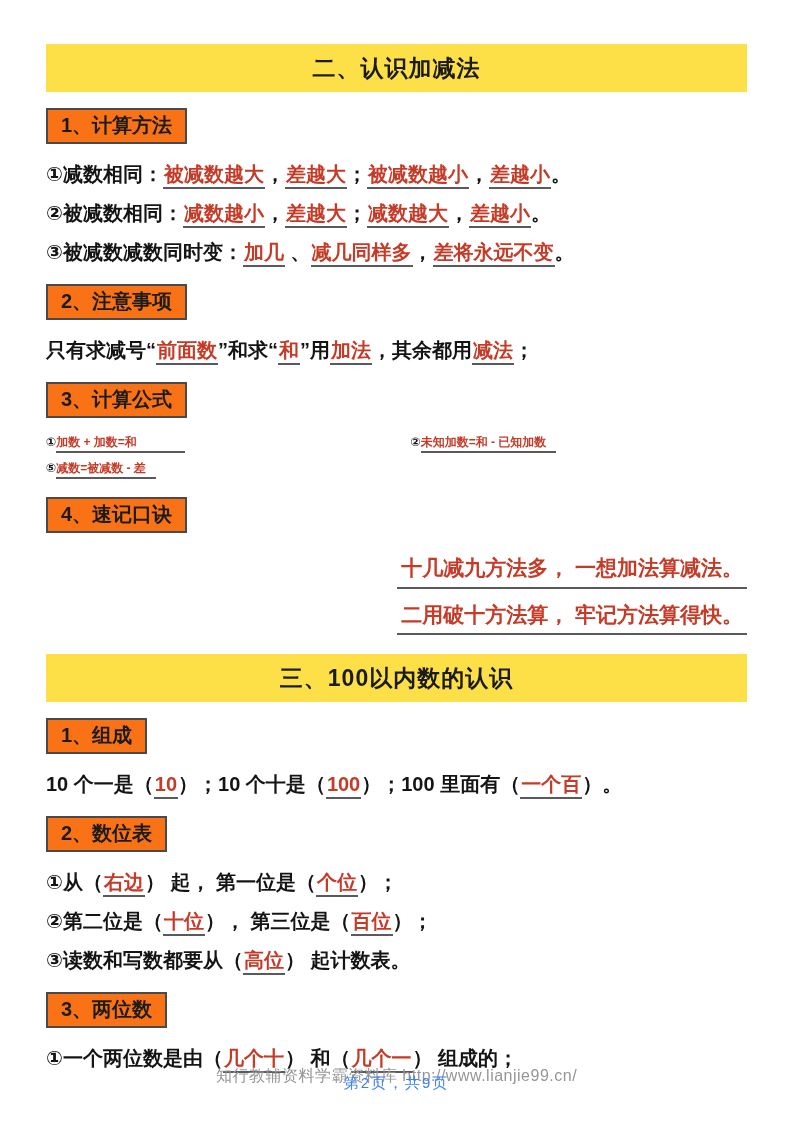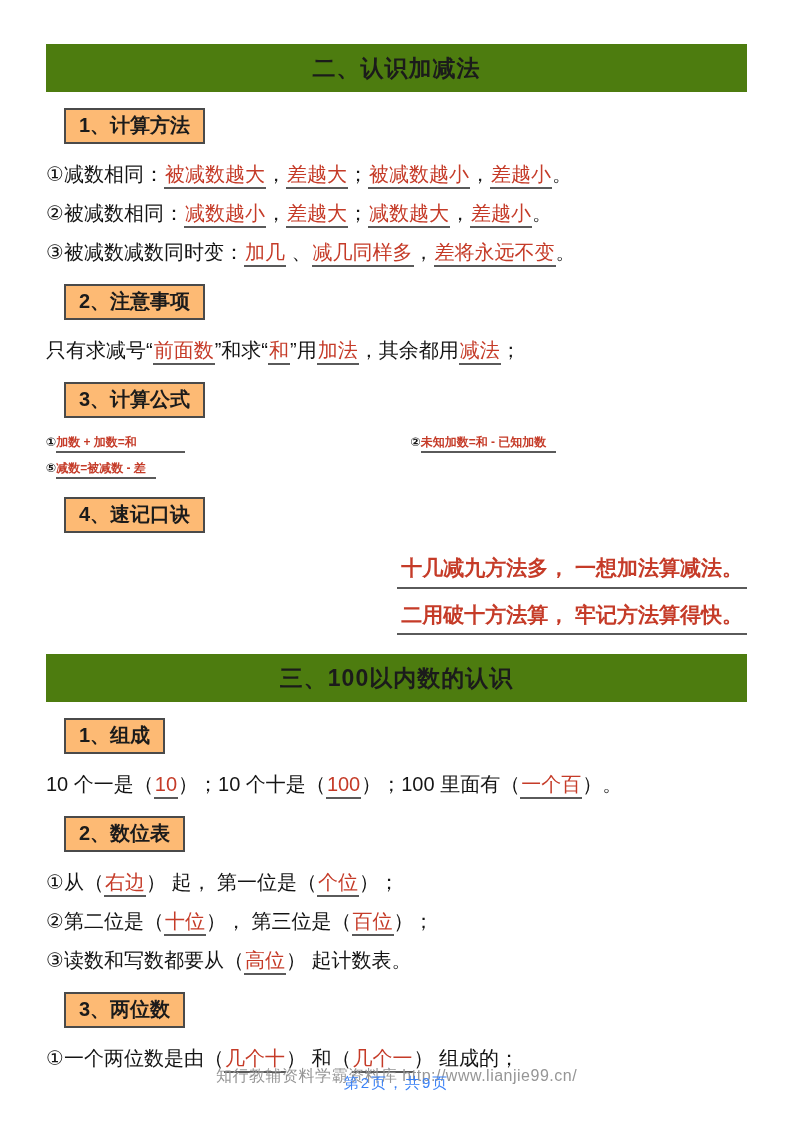--- a/index.html
+++ b/index.html
@@ -3,29 +3,29 @@
 <meta charset="utf-8">
 <style>
   html,body{margin:0;padding:0;}
   body{
     width:793px;height:1122px;overflow:hidden;background:#ffffff;
     font-family:"Liberation Sans","DejaVu Sans",sans-serif;
     color:#141414;
   }
   .page{width:793px;height:1122px;position:relative;box-sizing:border-box;padding:44px 46px 0;}
   .banner{
-    background:#4d7c0f;text-align:center;font-size:23px;font-weight:bold;
+    background:#fde047;text-align:center;font-size:23px;font-weight:bold;
     padding:9px 0 8px;margin:0 0 10px;letter-spacing:1px;color:#1b1b1b;
   }
   .label{
-    display:inline-block;background:#fdba74;border:2px solid #4a4a4a;
-    padding:2px 13px 3px;font-size:20px;font-weight:bold;margin:6px 18px 4px;color:#1b1b1b;
+    display:inline-block;background:#f97316;border:2px solid #4a4a4a;
+    padding:2px 13px 3px;font-size:20px;font-weight:bold;margin:6px 0 4px;color:#1b1b1b;
   }
   .line{
-    font-size:20px;font-weight:normal;margin:13px 0;line-height:1.3;color:#141414;
+    font-size:20px;font-weight:bold;margin:13px 0;line-height:1.3;color:#141414;
   }
   .red{
     color:#c53b28;border-bottom:2px solid #5a5a5a;padding:0 1px 2px;
   }
   .formulas{
     display:grid;grid-template-columns:52% 48%;row-gap:9px;
     font-size:12px;font-weight:bold;margin:12px 0 14px;
   }
   .formula .num{color:#141414;}
   .formula .ftext{color:#c53b28;border-bottom:2px solid #5a5a5a;padding:0 10px 2px 0;}

